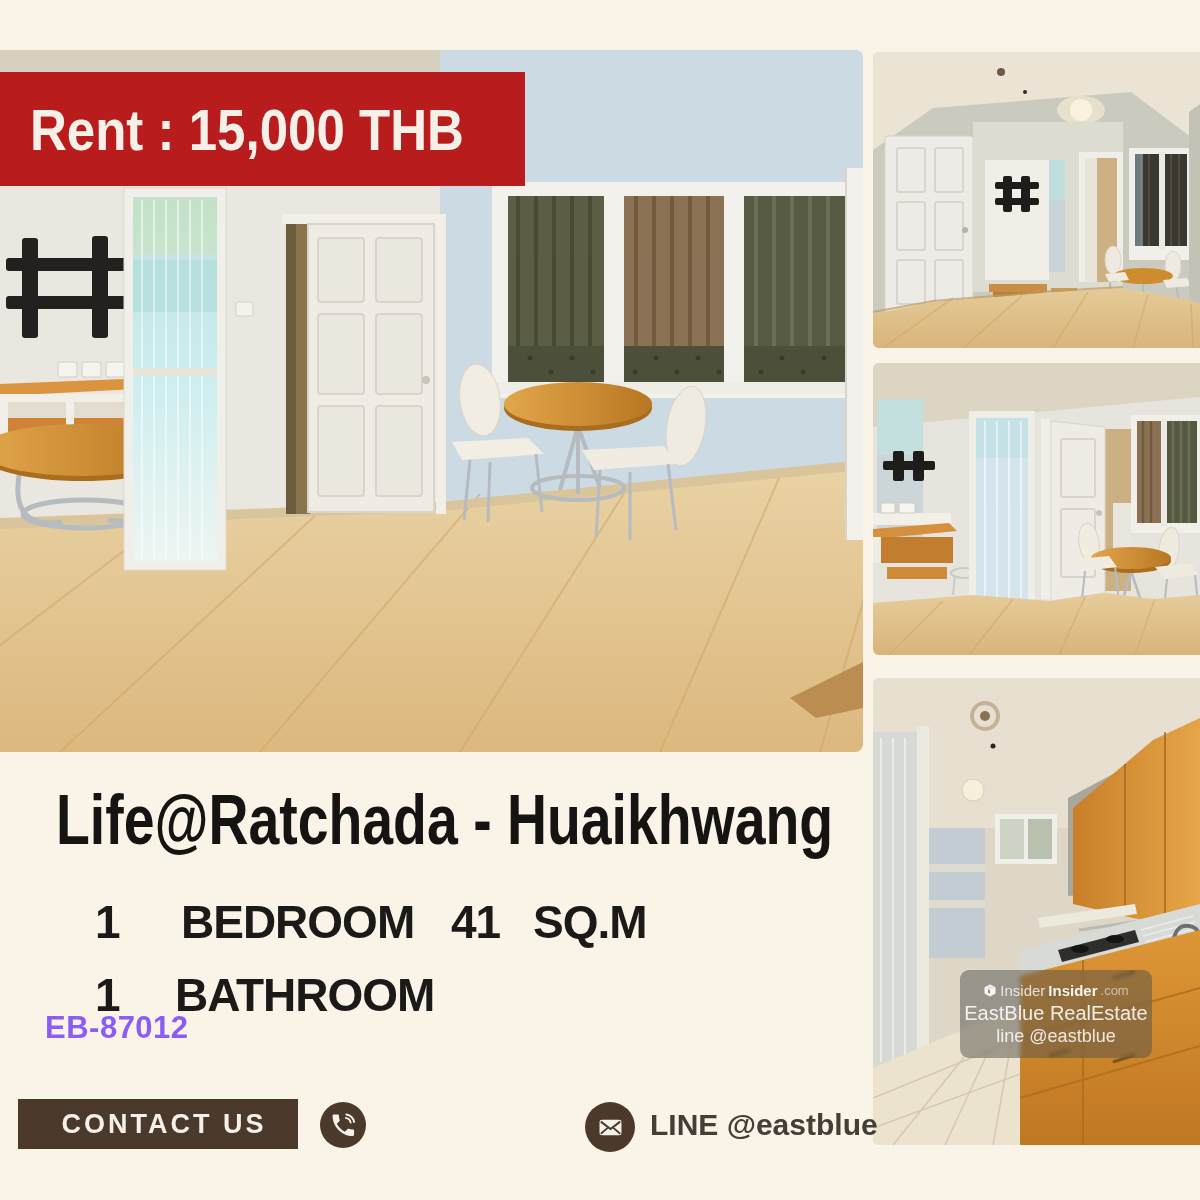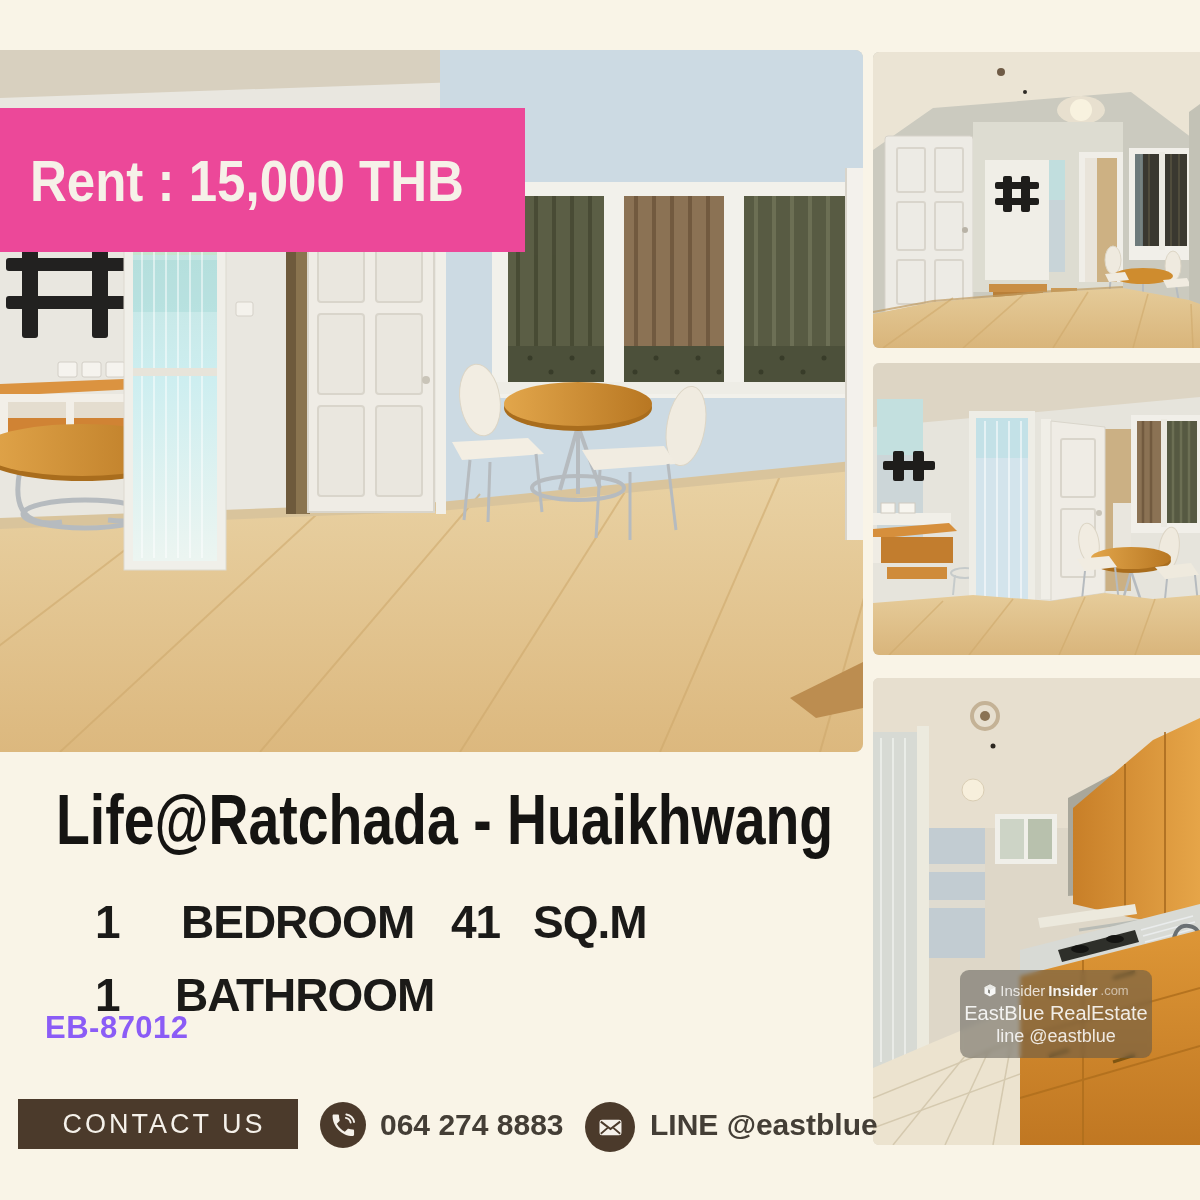--- a/index.html
+++ b/index.html
@@ -4,37 +4,37 @@
 <style>
   html,body{margin:0;padding:0;}
   body{font-family:"Liberation Sans", sans-serif; background:#f9f4e7;}
   .canvas{position:relative;width:1200px;height:1200px;background:#f9f4e7;overflow:hidden;}
   .photo{position:absolute;border-radius:6px;overflow:hidden;}
   .photo svg{display:block;width:100%;height:100%;}
   .photo-main{left:0;top:50px;width:863px;height:702px;border-radius:0 8px 8px 0;}
   .photo-tr{left:873px;top:52px;width:327px;height:296px;border-radius:6px 0 0 6px;}
   .photo-mr{left:873px;top:363px;width:327px;height:292px;border-radius:6px 0 0 6px;}
   .photo-kr{left:873px;top:678px;width:327px;height:467px;border-radius:6px 0 0 6px;}
-  .banner{position:absolute;left:0;top:72px;width:525px;height:144px;background:#ec4899;
-          display:flex;align-items:center;z-index:5;margin-top:36px;}
+  .banner{position:absolute;left:0;top:72px;width:525px;height:114px;background:#b91c1c;
+          display:flex;align-items:center;z-index:5;}
   .banner span{display:inline-block;color:#f6f1e8;font-size:58px;font-weight:600;
           padding-left:34px;transform:scaleX(.88);transform-origin:left center;white-space:nowrap;}
   .title{position:absolute;left:56px;top:779px;margin:0;color:#151412;font-size:71px;font-weight:700;
           transform:scaleX(.78);transform-origin:left top;white-space:nowrap;letter-spacing:0;}
   .spec{position:absolute;color:#1b1a18;font-size:46px;font-weight:700;letter-spacing:-1px;line-height:1;}
   .s-bed-n{left:95px;top:899px;}
   .s-bed-l{left:175px;top:899px;margin-left:6px;}
   .s-area-n{left:451px;top:899px;}
   .s-area-u{left:533px;top:899px;}
   .s-bath-n{left:95px;top:972px;}
   .s-bath-l{left:175px;top:972px;}
   .eb{position:absolute;left:45px;top:1010px;color:#8b5cf6;font-size:31px;font-weight:800;letter-spacing:.5px;}
   .contact-btn{position:absolute;left:18px;top:1099px;width:280px;height:50px;background:#4b3a2b;
           display:flex;align-items:center;justify-content:center;}
-  .contact-btn span{color:#f5f1ea;font-size:27px;font-weight:400;letter-spacing:3px;white-space:nowrap;margin-left:12px;}
+  .contact-btn span{color:#f5f1ea;font-size:27px;font-weight:700;letter-spacing:3px;white-space:nowrap;margin-left:12px;}
   .cicon{position:absolute;border-radius:50%;background:#4b3a2b;display:flex;align-items:center;justify-content:center;}
   .cicon svg{width:62%;height:62%;}
   .ci-phone{left:320px;top:1102px;width:46px;height:46px;}
   .ci-mail{left:585px;top:1102px;width:50px;height:50px;}
   .ctext{position:absolute;top:1108px;color:#443e36;font-size:30px;font-weight:700;white-space:nowrap;}
   .ct-phone{left:380px;}
   .ct-line{left:650px;}
   .watermark{position:absolute;left:960px;top:970px;width:192px;height:88px;z-index:6;
           background:rgba(84,82,76,.5);border-radius:9px;backdrop-filter:blur(2px);
           display:flex;flex-direction:column;align-items:center;justify-content:center;color:rgba(255,255,255,.92);}
@@ -495,21 +495,20 @@
   <div class="contact-btn">
     <span>CONTACT US</span>
   </div>
   <div class="cicon ci-phone">
     <svg viewBox="0 0 24 24">
       <path d="M6.6 10.8c1.5 2.9 3.8 5.2 6.7 6.7l2.2-2.2c.3-.3.7-.4 1-.3 1.1.4 2.4.6 3.6.6.6 0 1 .4 1 1V20c0 .6-.4 1-1 1C10.8 21 3 13.2 3 3.9c0-.5.4-1 1-1h3.4c.6 0 1 .5 1 1 0 1.3.2 2.5.6 3.6.1.4 0 .8-.3 1.1L6.6 10.8z" fill="#f5f1ea"></path>
       <path d="M14.2 5.8a5 5 0 0 1 4 4" stroke="#f5f1ea" stroke-width="1.6" fill="none" stroke-linecap="round"></path>
       <path d="M14.6 2.9a8 8 0 0 1 6.5 6.4" stroke="#f5f1ea" stroke-width="1.6" fill="none" stroke-linecap="round"></path>
     </svg>
   </div>
-  <div class="ctext ct-phone">064 274 8883</div>
   <div class="cicon ci-mail">
     <svg viewBox="0 0 24 24">
       <rect x="3.5" y="6" width="17" height="12" rx="1.8" fill="#f5f1ea"></rect>
       <path d="M4.5 7.5 12 13.2 19.5 7.5" stroke="#4b3a2b" stroke-width="1.6" fill="none"></path>
       <path d="M4.5 16.8 9.8 12.3 M19.5 16.8 14.2 12.3" stroke="#4b3a2b" stroke-width="1.4" fill="none"></path>
     </svg>
   </div>
   <div class="ctext ct-line">LINE @eastblue</div>
 
 </div>

